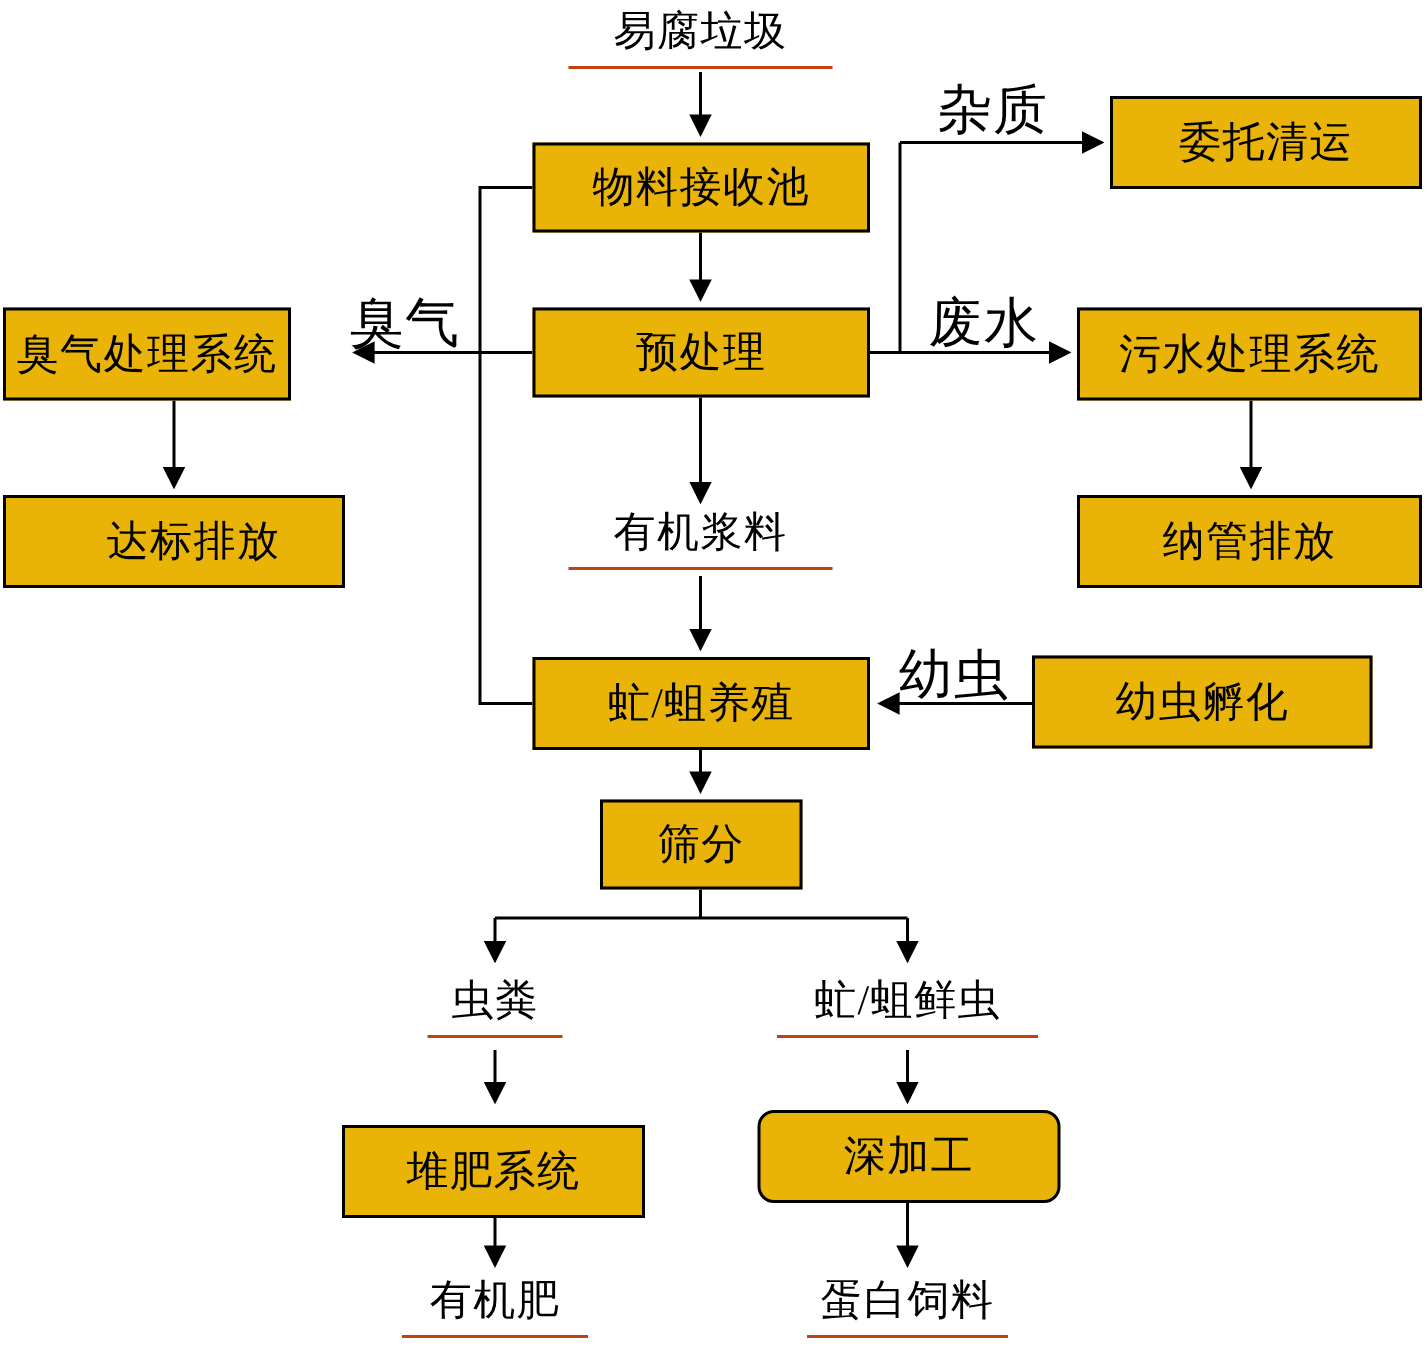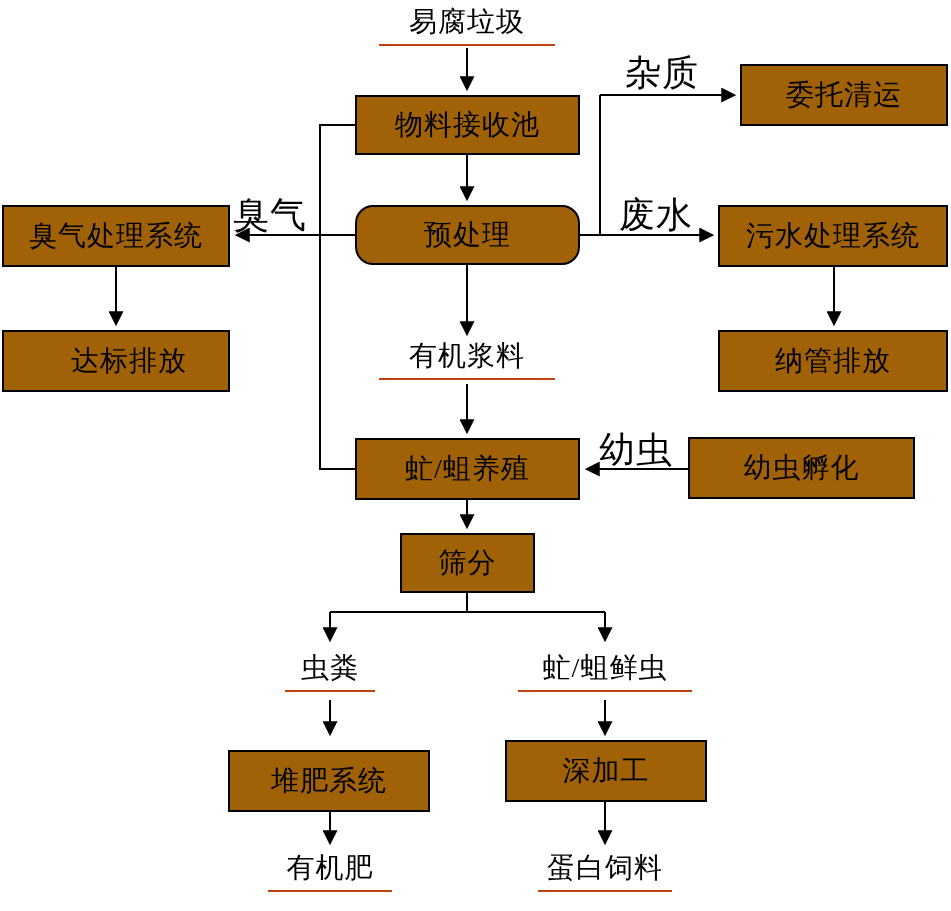--- a/index.html
+++ b/index.html
@@ -19,21 +19,21 @@
   #connectors {
     position: absolute;
     left: 0; top: 0;
     width: 951px; height: 911px;
     pointer-events: none;
   }
   .box {
     position: absolute;
     box-sizing: border-box;
     border: 2px solid #000;
-    background: #a16207;
+    background: #eab308;
     display: flex;
     align-items: center;
     justify-content: center;
     font-size: 28px;
     letter-spacing: 1px;
     white-space: nowrap;
   }
   .ulabel {
     position: absolute;
     box-sizing: border-box;
@@ -108,30 +108,30 @@
   </svg>
 
   <div class="ulabel" style="left:379px; top:6px;  width:176px;">易腐垃圾</div>
   <div class="ulabel" style="left:379px; top:340px; width:176px;">有机浆料</div>
   <div class="ulabel" style="left:518px; top:652px; width:174px;">虻/蛆鲜虫</div>
   <div class="ulabel" style="left:285px; top:652px; width:90px;">虫粪</div>
   <div class="ulabel" style="left:268px; top:852px; width:124px;">有机肥</div>
   <div class="ulabel" style="left:538px; top:852px; width:134px;">蛋白饲料</div>
 
   <div class="box" style="left:355px; top:95px;  width:225px; height:60px;">物料接收池</div>
-  <div class="box" style="left:355px; top:205px; width:225px; height:60px;border-radius:18px;">预处理</div>
+  <div class="box" style="left:355px; top:205px; width:225px; height:60px;">预处理</div>
   <div class="box" style="left:740px; top:64px;  width:208px; height:62px;">委托清运</div>
-  <div class="box" style="left:2px;   top:205px; width:228px; height:62px;">臭气处理系统</div>
+  <div class="box" style="left:2px;   top:205px; width:192px; height:62px;">臭气处理系统</div>
   <div class="box" style="left:2px;   top:330px; width:228px; height:62px;padding-left:26px;">达标排放</div>
   <div class="box" style="left:718px; top:205px; width:230px; height:62px;">污水处理系统</div>
   <div class="box" style="left:718px; top:330px; width:230px; height:62px;">纳管排放</div>
   <div class="box" style="left:355px; top:438px; width:225px; height:62px;">虻/蛆养殖</div>
   <div class="box" style="left:688px; top:437px; width:227px; height:62px;">幼虫孵化</div>
   <div class="box" style="left:400px; top:533px; width:135px; height:60px;">筛分</div>
   <div class="box" style="left:228px; top:740px; width:202px; height:62px;margin-top:10px;">堆肥系统</div>
-  <div class="box" style="left:505px; top:740px; width:202px; height:62px;">深加工</div>
+  <div class="box" style="left:505px; top:740px; width:202px; height:62px;border-radius:11px;">深加工</div>
 
   <div class="elabel" style="left:662px; top:58px;">杂质</div>
   <div class="elabel" style="left:656px; top:200px;">废水</div>
   <div class="elabel" style="left:270px; top:200px;">臭气</div>
   <div class="elabel" style="left:636px; top:435px;">幼虫</div>
 
 </div>
 
 </body></html>

